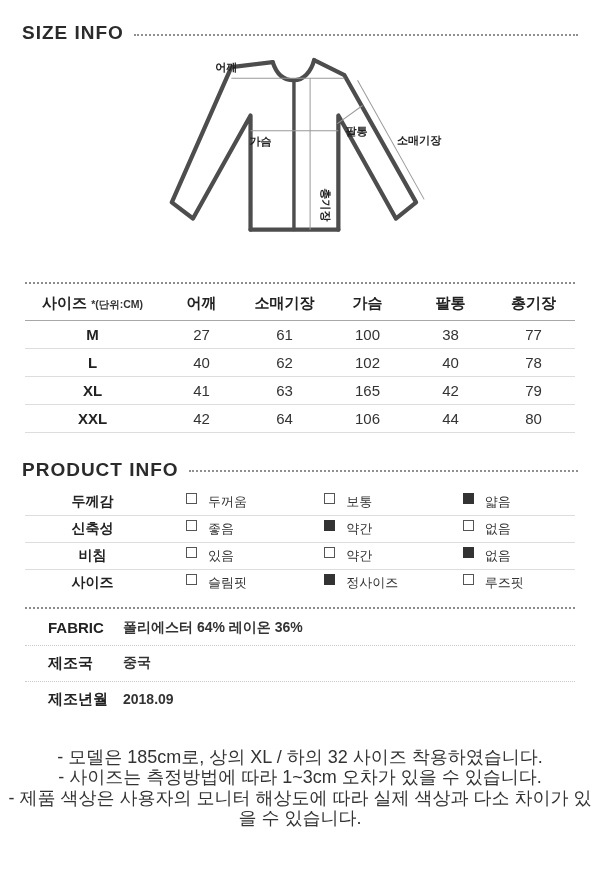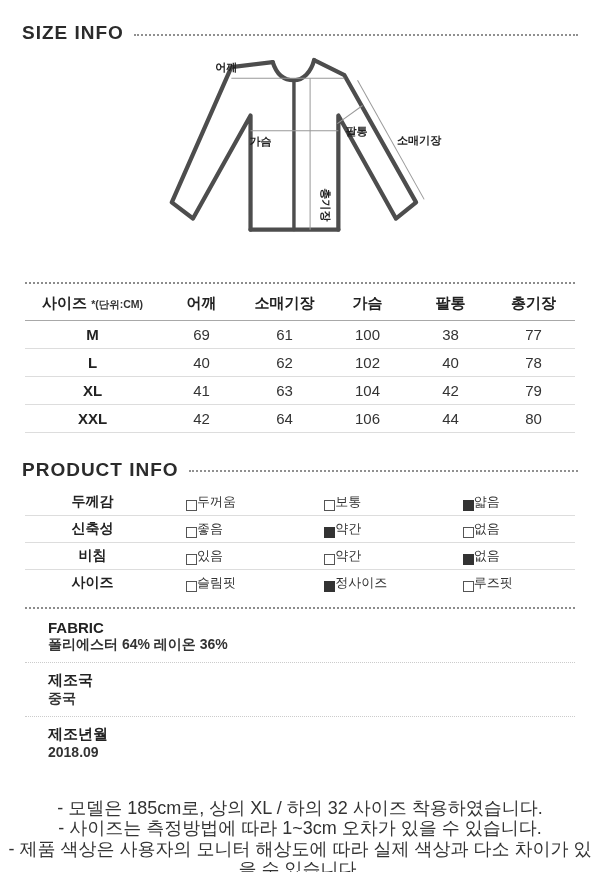--- a/index.html
+++ b/index.html
@@ -39,33 +39,33 @@
   table.size-table td.size-col { font-weight: bold; color: #222; }
   col.c-size { width: 135px; }
 
   
   .product-table-wrap { margin: 8px 25px 0 25px; }
   table.product-table { width: 100%; border-collapse: collapse; table-layout: fixed; }
   table.product-table td { height: 27px; vertical-align: middle; border-bottom: 1px solid #dddddd; margin-top: 41px; }
   table.product-table tr:last-child td { border-bottom: none; }
   td.p-label { width: 135px; text-align: center; font-size: 14px; font-weight: bold; color: #222; }
   td.p-opt { padding-left: 26px; }
-  .opt-inner { display: flex; align-items: flex-end; }
+  .opt-inner { display: flex; align-items: flex-start; gap: 11px; }
   .cb {
     width: 11px; height: 11px; border: 1px solid #555; background: #fff;
     display: inline-block; flex: 0 0 auto;
   }
   .cb.checked { background: #333; border-color: #333; }
   .opt-label { font-size: 13px; color: #333; }
 
   .bottom-dotted { margin: 10px 25px 0 25px; border-top: 2px dotted #8c8c8c; }
 
   
   .fabric-wrap { margin: 2px 25px 0 25px; }
-  .fabric-row { display: flex; padding: 8px 0 8px 23px; flex-direction: column; }
+  .fabric-row { display: flex; align-items: center; padding: 8px 0 8px 23px; }
   .fabric-row + .fabric-row { border-top: 1px dotted #cccccc; }
   .fabric-label { width: 75px; font-size: 15px; font-weight: bold; color: #222; flex: 0 0 auto; }
   .fabric-value { font-size: 14px; color: #333; font-weight: bold; }
 
   
   .notes { margin-top: 30px; text-align: center; }
   .note-line { font-size: 18px; color: #333; line-height: 20.5px; }
 </style>
 </head>
 <body>
@@ -121,39 +121,39 @@
         <th>어깨</th>
         <th>소매기장</th>
         <th>가슴</th>
         <th>팔통</th>
         <th>총기장</th>
       </tr>
     </thead>
     <tbody>
       <tr>
         <td class="size-col">M</td>
-        <td>69</td>
+        <td>27</td>
         <td>61</td>
         <td>100</td>
         <td>38</td>
         <td>77</td>
       </tr>
       <tr>
         <td class="size-col">L</td>
         <td>40</td>
         <td>62</td>
         <td>102</td>
         <td>40</td>
         <td>78</td>
       </tr>
       <tr>
         <td class="size-col">XL</td>
         <td>41</td>
         <td>63</td>
-        <td>104</td>
+        <td>165</td>
         <td>42</td>
         <td>79</td>
       </tr>
       <tr>
         <td class="size-col">XXL</td>
         <td>42</td>
         <td>64</td>
         <td>106</td>
         <td>44</td>
         <td>80</td>

